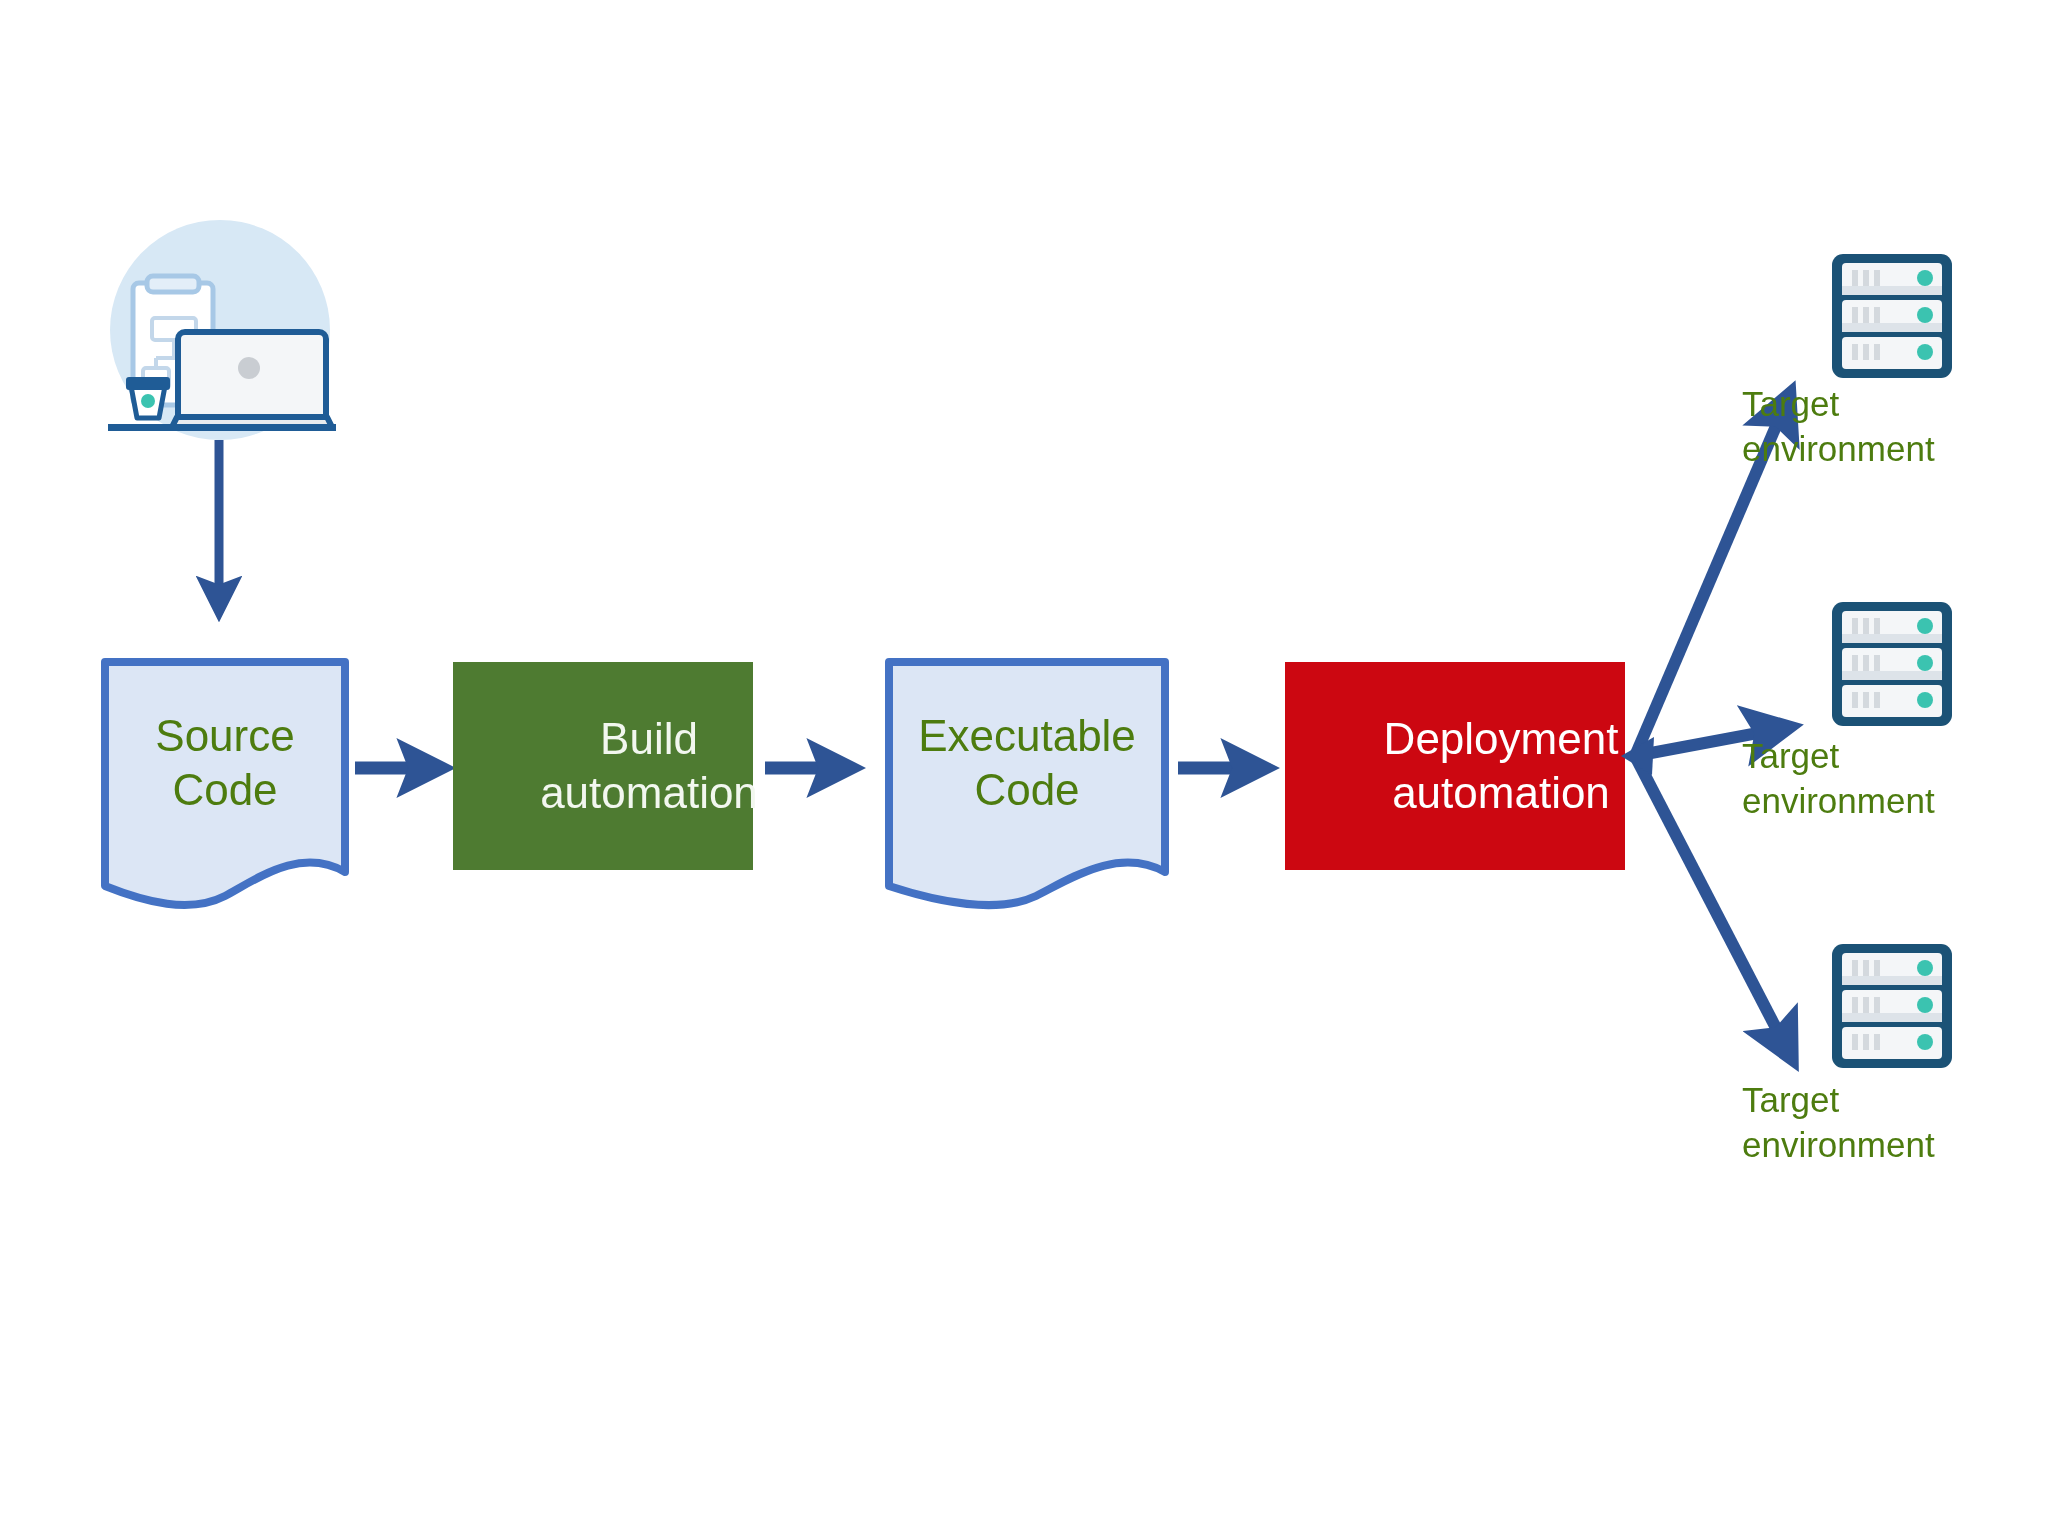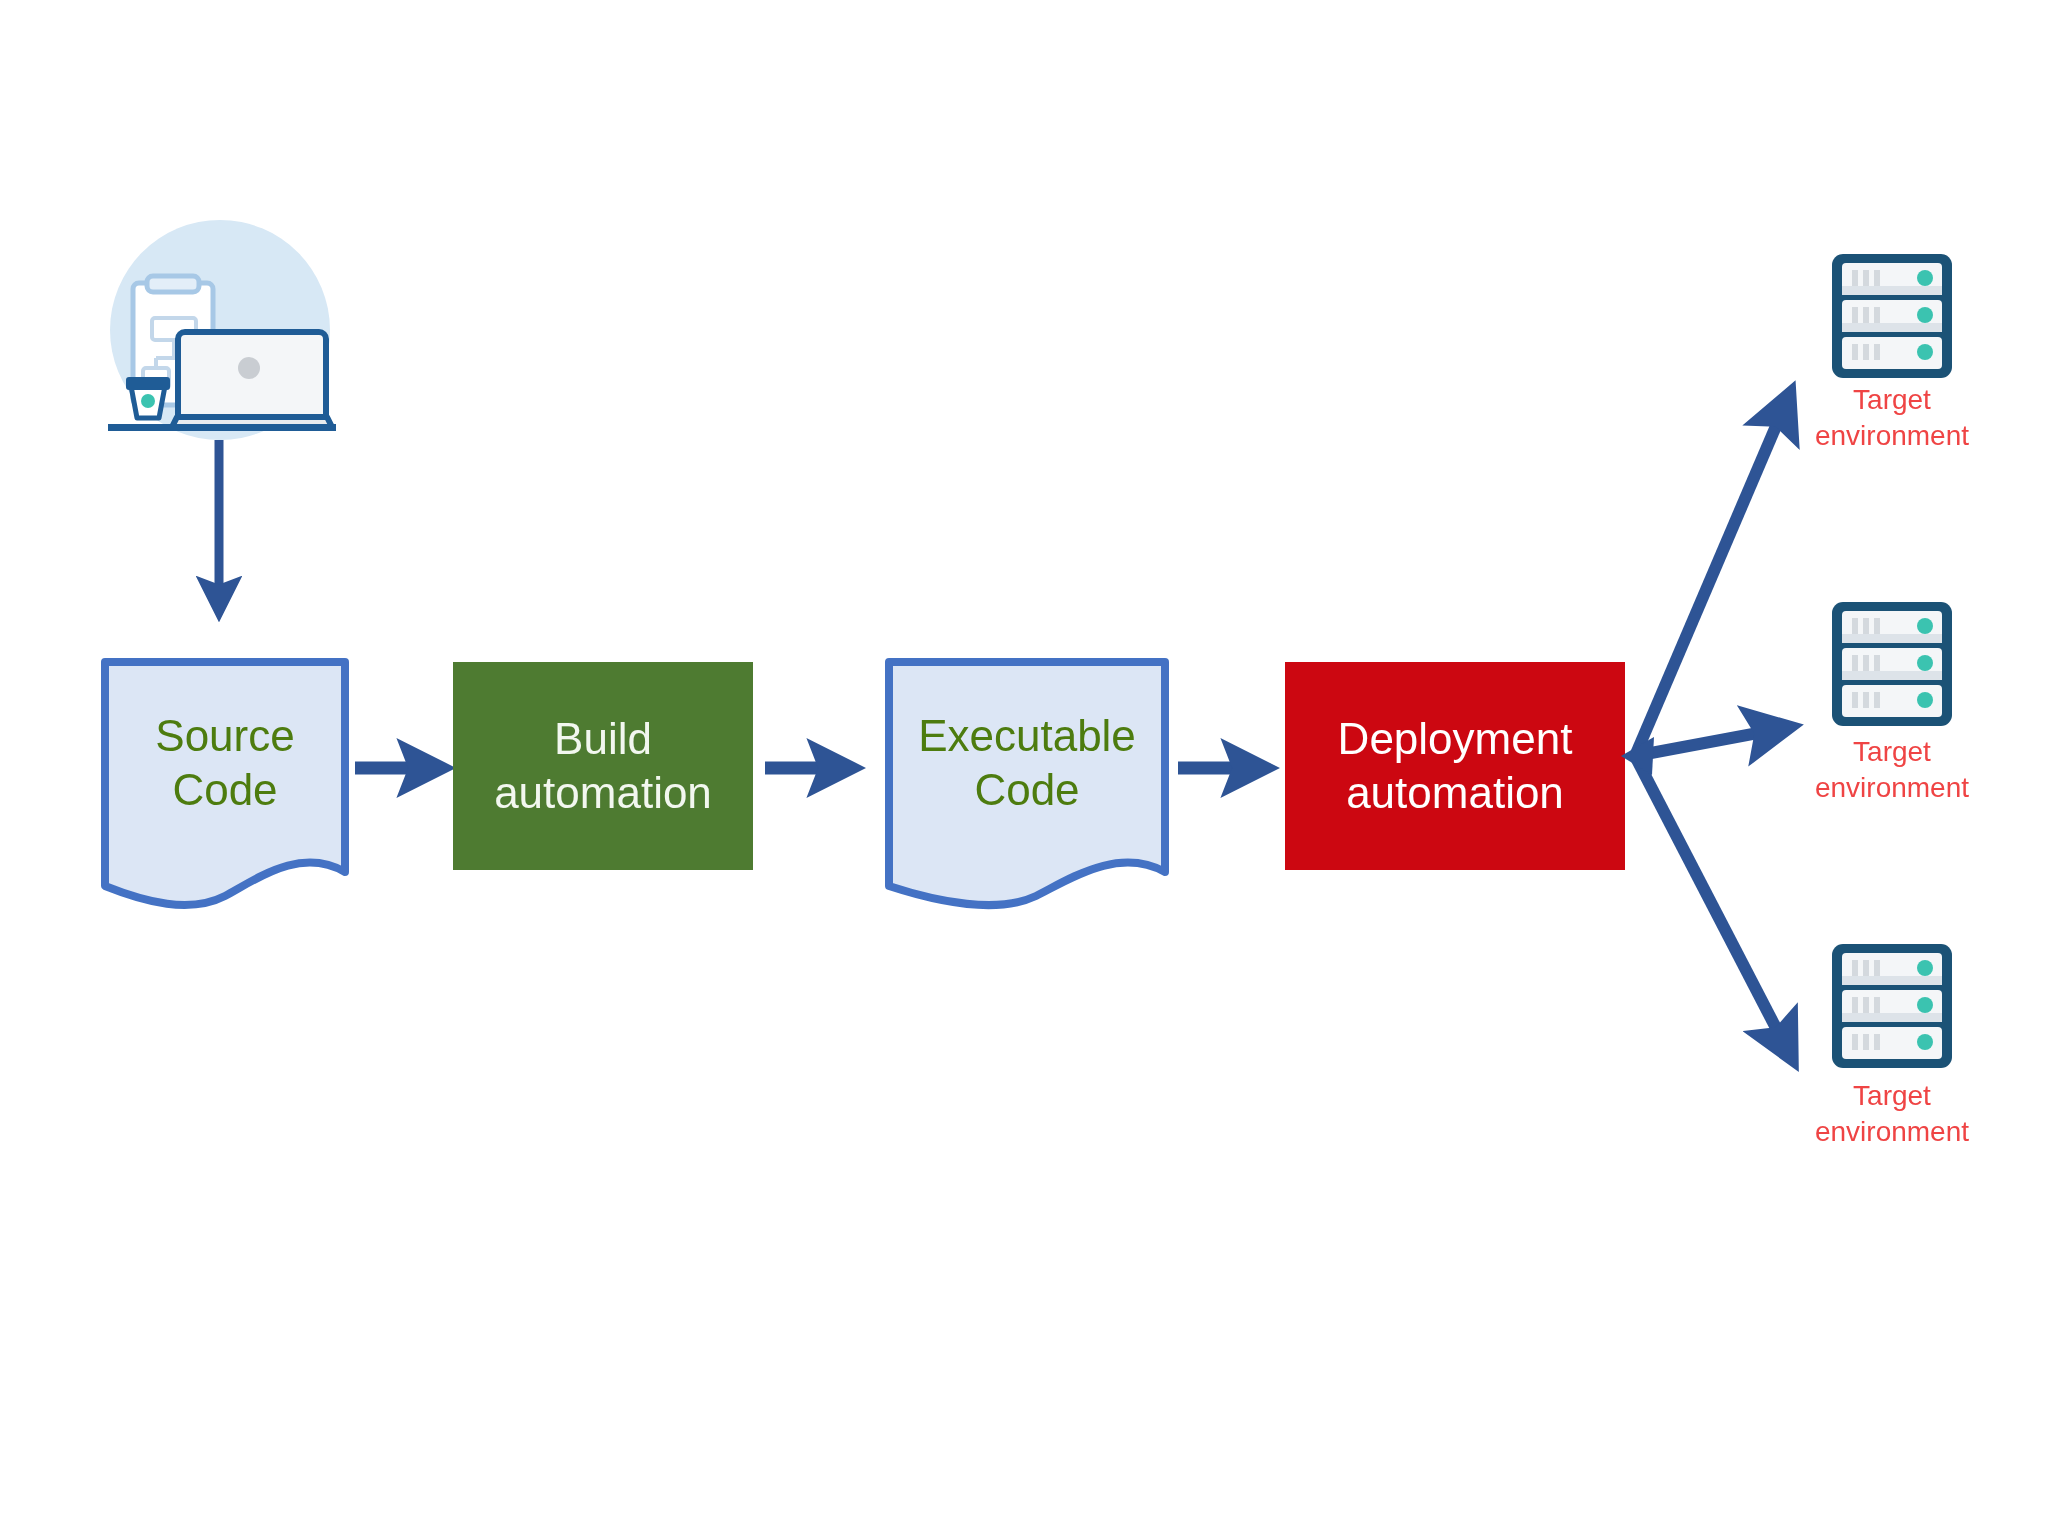--- a/index.html
+++ b/index.html
@@ -35,29 +35,29 @@
     line-height: 1.22;
     pointer-events: none;
     white-space: pre-line;
   }
   .label-doc {
     color: #4d7c0f;
     font-size: 44px;
   }
   .label-solid {
     font-size: 44px;
+    margin-left: 46px;
   }
   .label-build { color: #F2F7EF; }
   .label-deploy { color: #FFFFFF; }
   .env-label {
     position: absolute;
-    color: #ef4444;
-    font-size: 28px;
+    color: #4d7c0f;
+    font-size: 35px;
     line-height: 1.28;
-    text-align: center;
     white-space: pre-line;
     pointer-events: none;
   }
 </style>
 </head>
 <body>
 
 <div id="stage">
 
   <svg id="diagram-svg" viewBox="0 0 2048 1536" xmlns="http://www.w3.org/2000/svg">

